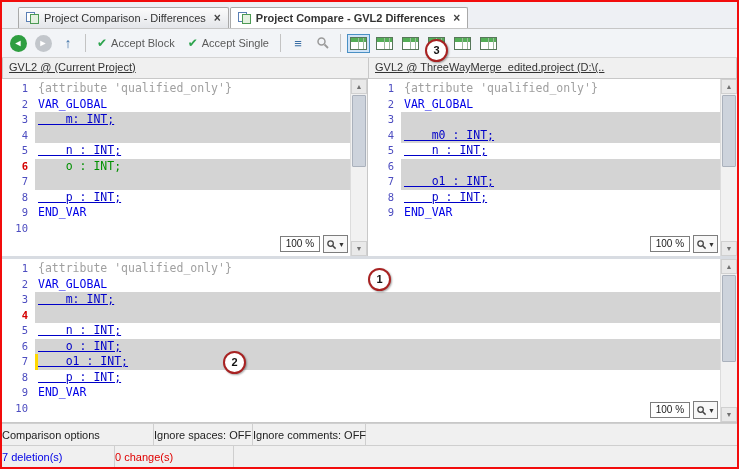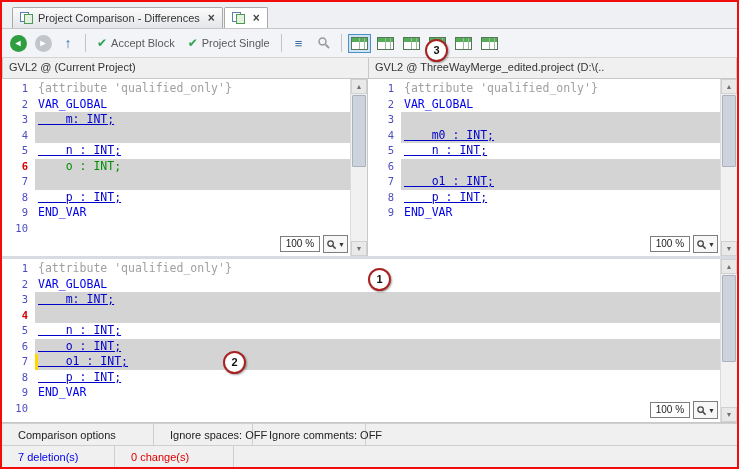--- a/index.html
+++ b/index.html
@@ -1,21 +1,21 @@
 <!DOCTYPE html>
 <html><head>
 <meta charset="utf-8">
 <style>
   html,body{margin:0;padding:0;background:#fff;font-family:"Liberation Sans",sans-serif;}
   .window{position:relative;width:739px;height:469px;box-sizing:border-box;border:2px solid #f20c0c;
           background:#fff;display:flex;flex-direction:column;overflow:hidden;}
 
   
   .tabbar{height:24px;flex:none;background:#eef0f4;border-bottom:1px solid #c6c6c6;
-          display:flex;align-items:flex-end;padding:2px 0 0 10px;gap:1px;}
+          display:flex;align-items:flex-end;padding:2px 0 0 16px;gap:1px;}
   .tab{display:flex;align-items:center;gap:5px;height:21px;box-sizing:border-box;
        padding:0 7px;font-size:11px;color:#333;border:1px solid #a9a9a9;border-bottom:none;
        border-radius:2px 2px 0 0;background:linear-gradient(#fbfbfb,#e4e6ea);cursor:default;white-space:nowrap;}
   .tab.active{background:#fff;font-weight:bold;}
   .tab .close{font-weight:bold;color:#444;font-size:12px;margin-left:3px;line-height:1;}
   .tabicon{width:13px;height:12px;flex:none;}
 
   
   .toolbar{height:28px;flex:none;background:#f2f4f7;border-bottom:1px solid #d4d4d4;
            display:flex;align-items:center;padding:0 5px;gap:3px;font-size:11px;}
@@ -29,21 +29,21 @@
               font-family:"Liberation Sans",sans-serif;font-size:11px;color:#5a5a5a;padding:2px 5px;height:22px;}
   .check{color:#2da44e;font-size:12px;line-height:1;}
   .synclines{color:#3a6ea5;font-weight:bold;font-size:13px;}
   .gridicon{width:17px;height:13px;box-sizing:border-box;border:1px solid #57775a;display:block;
             background:linear-gradient(to right,transparent 0 7px,#9db89d 7px 8px,transparent 8px 12px,#9db89d 12px 13px,transparent 13px),
                        linear-gradient(#54ae57 0 4px,#fff 4px);}
   .gwrap{padding:2px;border:1px solid transparent;display:flex;}
   .gwrap.sel{background:#cfe3f7;border:1px solid #4a90c4;}
 
   
-  .headers{height:21px;flex:none;display:flex;font-size:11px;color:#333;}
+  .headers{height:21px;flex:none;display:flex;font-size:11px;color:#333;text-decoration:underline;}
   .phead{box-sizing:border-box;background:#f0f0f0;border:1px solid #c8c8c8;border-top:none;
          padding:3px 6px;white-space:nowrap;overflow:hidden;}
   .phead.left{width:366px;flex:none;border-right:none;}
   .phead.right{flex:1;}
 
   
   .toppanes{height:177px;flex:none;display:flex;border-bottom:3px solid #d8dce2;}
   .pane{position:relative;box-sizing:border-box;background:#fff;overflow:hidden;}
   .pane.left{width:366px;flex:none;border-right:1px solid #c8c8c8;}
   .pane.right{flex:1;}
@@ -70,21 +70,21 @@
   .sb-thumb{position:absolute;left:1px;right:1px;background:#cdd3dc;border:1px solid #aab1bc;border-radius:1px;}
 
   
   .zoomctl{position:absolute;right:18px;bottom:2px;display:flex;align-items:center;gap:3px;background:#fff;padding:1px;}
   .zoombox{border:1px solid #7d7d7d;background:#fff;font-size:10px;height:14px;line-height:14px;padding:0 5px;color:#222;}
   .zoombtn{border:1px solid #7d7d7d;background:#f7f7f7;height:16px;display:flex;align-items:center;padding:0 2px;gap:1px;}
   .caret{font-size:7px;color:#333;}
 
   
   .statusrow{height:21px;flex:none;display:flex;background:#f0f0f0;border-top:1px solid #cfcfcf;font-size:11px;color:#222;align-items:stretch;}
-  .cell{display:flex;align-items:center;padding:0 16px;border-right:1px solid #cfcfcf;box-sizing:border-box;white-space:nowrap;}
+  .cell{display:flex;align-items:center;padding:0 0;border-right:1px solid #cfcfcf;box-sizing:border-box;white-space:nowrap;}
   .cell.label{width:152px;flex:none;}
   .cell.w1{width:99px;flex:none;}
   .cell.w2{width:113px;flex:none;}
   .cell.w3{width:119px;flex:none;}
   .cell.fill{flex:1;border-right:none;}
   .txt-gray{color:#9b9b9b;}
   .txt-green{color:#008000;}
   .txt-blue{color:#0000e6;}
   .txt-red{color:#e00000;}
 
@@ -108,20 +108,21 @@
         <rect x="4.5" y="2.5" width="8" height="9" fill="#e4f1e0" stroke="#4d9a55"></rect>
       </svg>
       <span>Project Comparison - Differences</span>
       <span class="close">×</span>
     </div>
     <div class="tab active">
       <svg class="tabicon" viewBox="0 0 13 12">
         <rect x="0.5" y="0.5" width="8" height="9" fill="#ffffff" stroke="#5a7fb5"></rect>
         <rect x="4.5" y="2.5" width="8" height="9" fill="#e4f1e0" stroke="#4d9a55"></rect>
       </svg>
+      <span>Project Compare - GVL2 Differences</span>
       <span class="close">×</span>
     </div>
   </div>
 
   <div class="toolbar">
     <span class="tbtn">
       <span class="circle green">◄</span>
     </span>
     <span class="tbtn">
       <span class="circle gray">►</span>
@@ -129,21 +130,21 @@
     <span class="tbtn">
       <span class="uparrow">↑</span>
     </span>
     <span class="sep"></span>
     <button class="accept-btn">
       <span class="check">✔</span>
       <span>Accept Block</span>
     </button>
     <button class="accept-btn">
       <span class="check">✔</span>
-      <span>Project Single</span>
+      <span>Accept Single</span>
     </button>
     <span class="sep"></span>
     <span class="tbtn">
       <span class="synclines">≡</span>
     </span>
     <span class="tbtn">
       <svg width="14" height="14" viewBox="0 0 14 14">
         <circle cx="5.5" cy="5.5" r="3.5" fill="none" stroke="#9a9a9a" stroke-width="1.5"></circle>
         <line x1="8.5" y1="8.5" x2="12" y2="12" stroke="#9a9a9a" stroke-width="1.8"></line>
       </svg>

